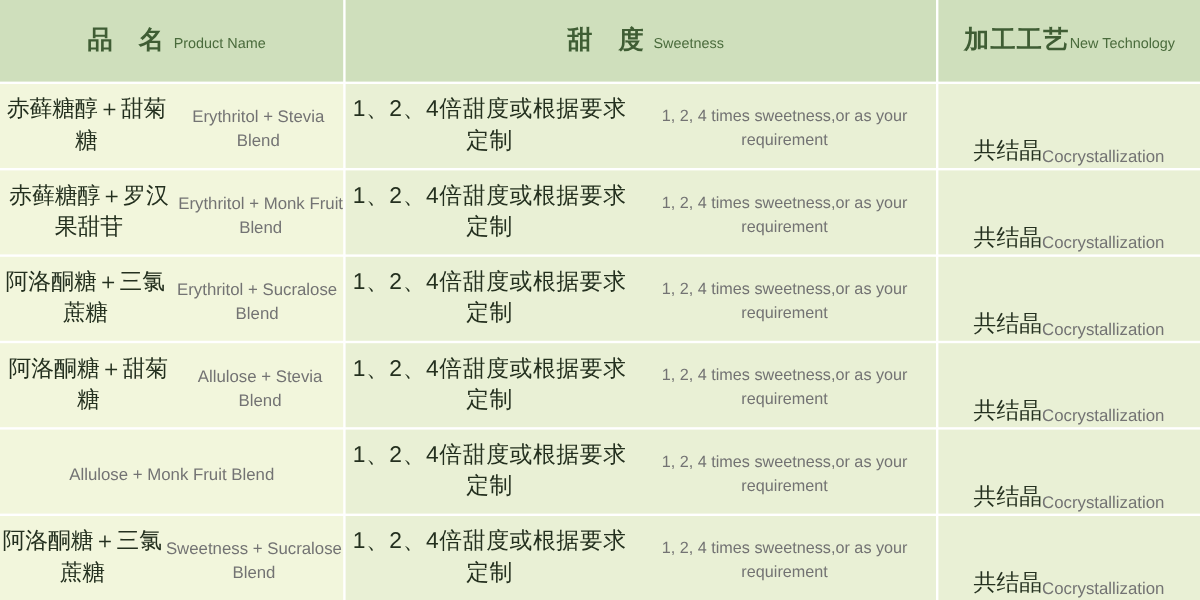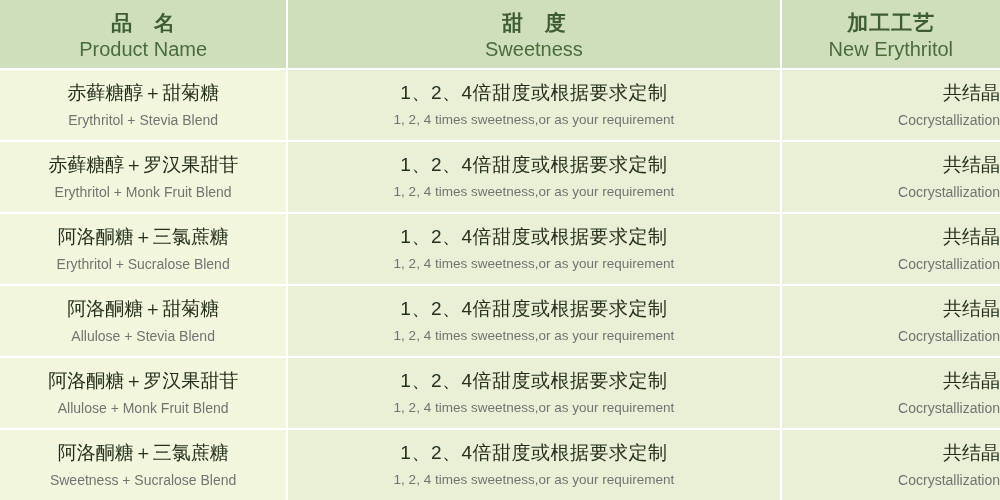--- a/index.html
+++ b/index.html
@@ -29,21 +29,21 @@
   .row.header {
     height: 68px;
   }
   .row.body {
     height: 70px;
     margin-top: 2px;
   }
   .cell {
     box-sizing: border-box;
     display: flex;
-    flex-direction: column;
+    flex-direction: row;
     align-items: center;
     justify-content: center;
     text-align: center;
     overflow: hidden;
   }
   
   .col-1 { width: 308px; }
   .col-2 { width: 529px; }
   .col-3 { width: 235px; }
   .gap { width: 2px; }
@@ -54,21 +54,21 @@
     color: #3f5d34;
   }
   .header .cn {
     font-size: 21px;
     letter-spacing: 8px;
     font-weight: bold;
     padding-left: 8px;
     line-height: 26px;
   }
   .header .en {
-    font-size: 20px;
+    font-size: 12px;
     line-height: 20px;
     margin-top: 3px;
     color: #4a6b3c;
     text-align: center;
   }
   .header .col-3 .cn {
     letter-spacing: 1px;
     padding-left: 1px;
   }
 
@@ -112,21 +112,21 @@
       <div class="en">Product Name</div>
     </div>
     <div class="gap"></div>
     <div class="cell col-2">
       <div class="cn">甜  度</div>
       <div class="en">Sweetness</div>
     </div>
     <div class="gap"></div>
     <div class="cell col-3">
       <div class="cn">加工工艺</div>
-      <div class="en">New Erythritol</div>
+      <div class="en">New Technology</div>
     </div>
   </div>
 
   <div class="row body">
     <div class="cell col-1">
       <div class="cn">赤藓糖醇＋甜菊糖</div>
       <div class="en">Erythritol + Stevia Blend</div>
     </div>
     <div class="gap"></div>
     <div class="cell col-2">
@@ -186,21 +186,20 @@
     </div>
     <div class="gap"></div>
     <div class="cell col-3">
       <div class="cn">共结晶</div>
       <div class="en">Cocrystallization</div>
     </div>
   </div>
 
   <div class="row body">
     <div class="cell col-1">
-      <div class="cn">阿洛酮糖＋罗汉果甜苷</div>
       <div class="en">Allulose + Monk Fruit Blend</div>
     </div>
     <div class="gap"></div>
     <div class="cell col-2">
       <div class="cn">1、2、4倍甜度或根据要求定制</div>
       <div class="en">1, 2, 4 times sweetness,or as your requirement</div>
     </div>
     <div class="gap"></div>
     <div class="cell col-3">
       <div class="cn">共结晶</div>

